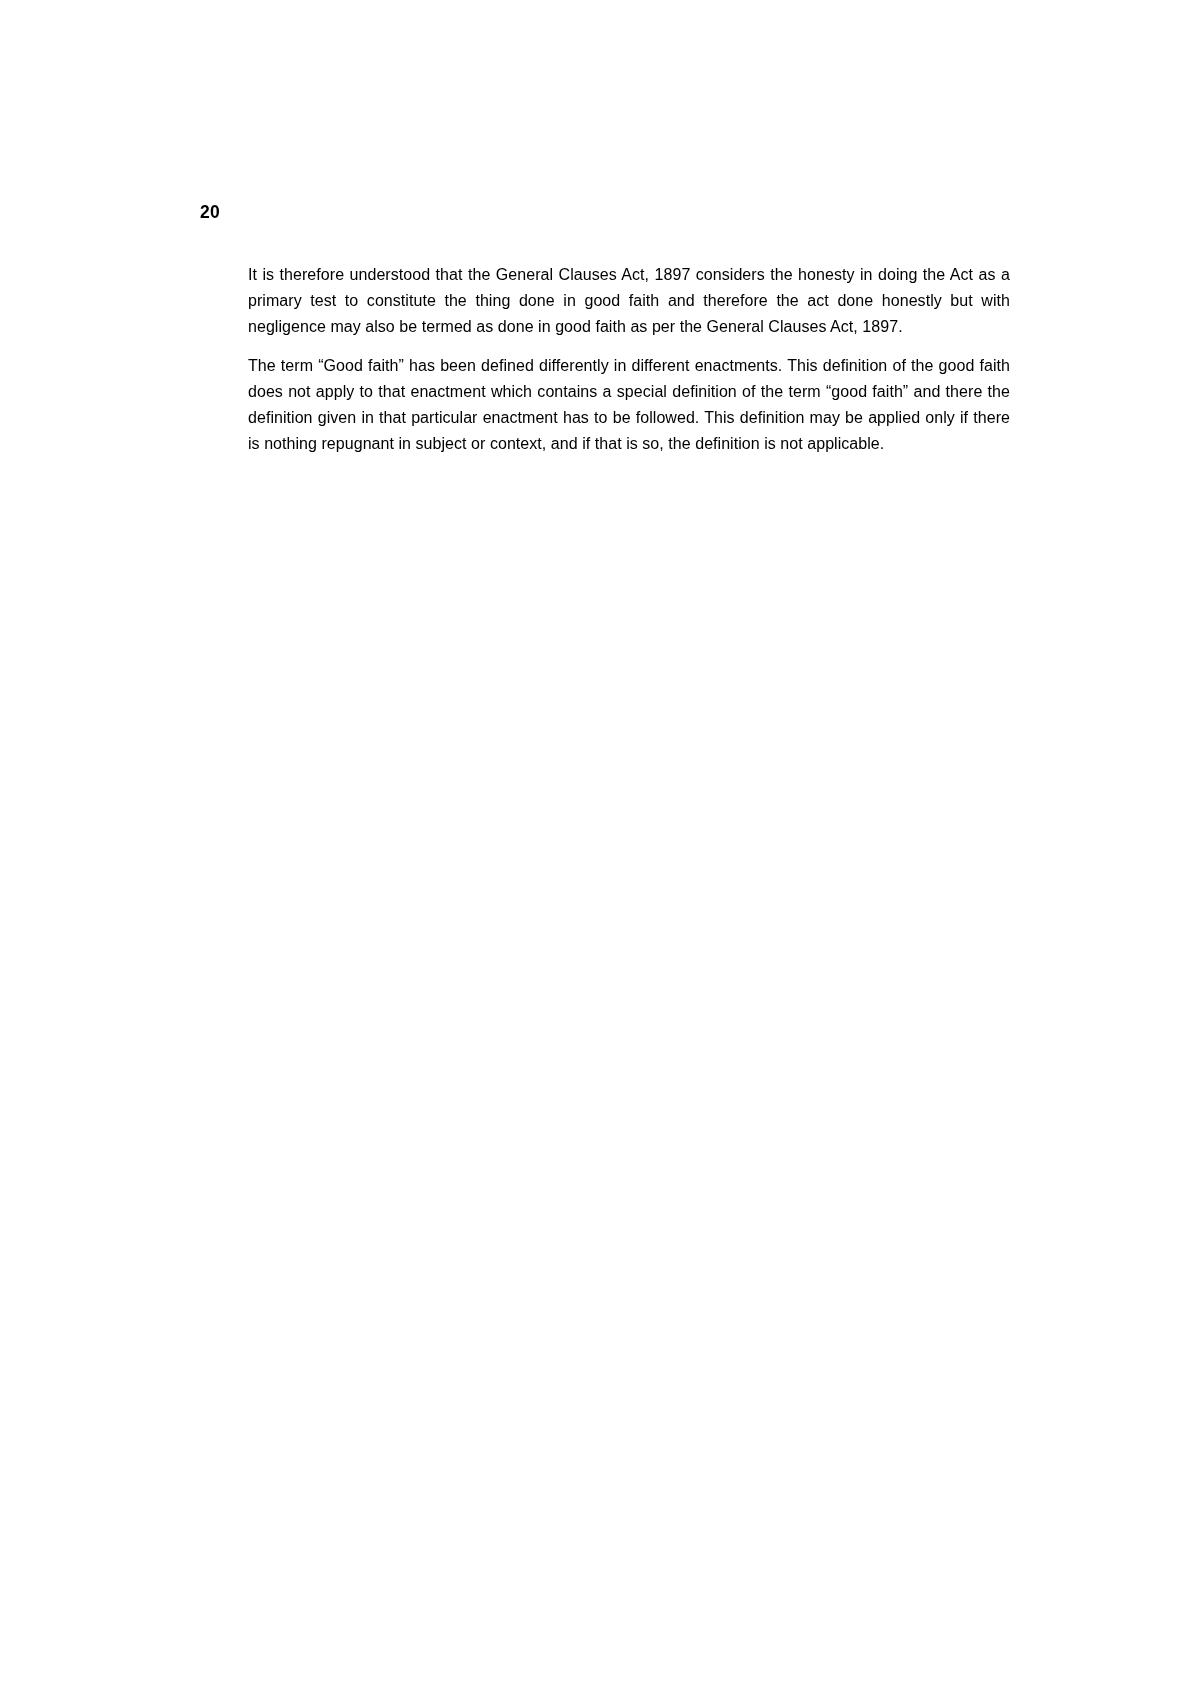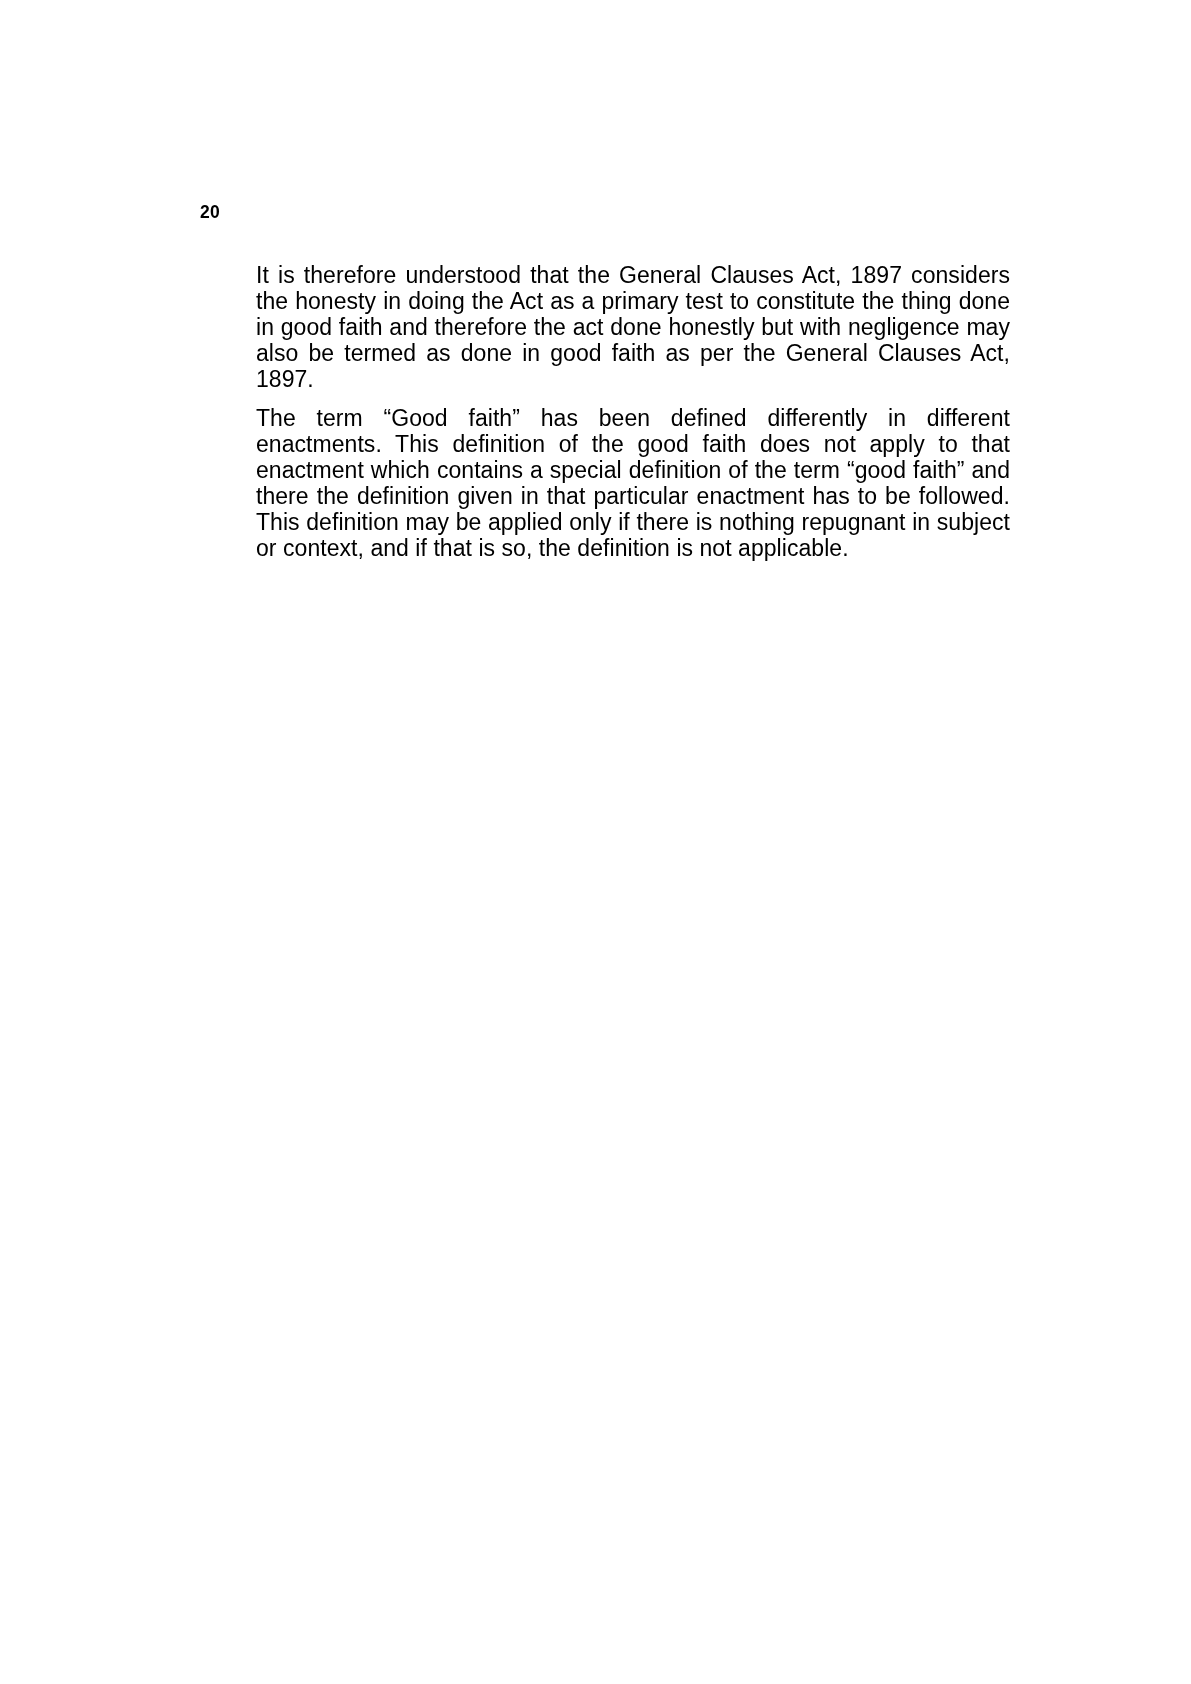--- a/index.html
+++ b/index.html
@@ -42,22 +42,22 @@
     letter-spacing: 0.2px;
     white-space: nowrap;
   }
   .content {
     position: absolute;
     top: 262px;
     left: 240px;
     width: 770px;
   }
   .content p {
-    margin: 0 0 13px 16px;
-    font-size: 23px;
+    margin: 0 0 13px 8px;
+    font-size: 16px;
     line-height: 26px;
     text-align: justify;
     letter-spacing: 0.05px;
   }
 </style>
 </head>
 <body>
 
 <div class="page">
 

